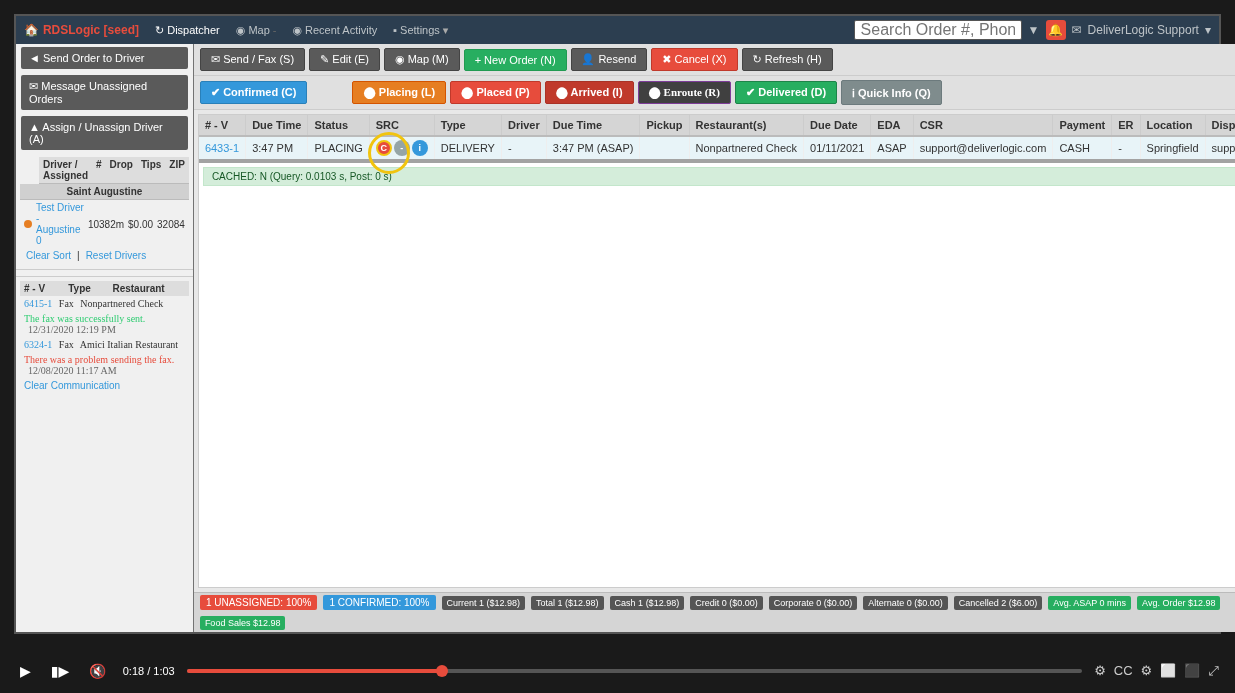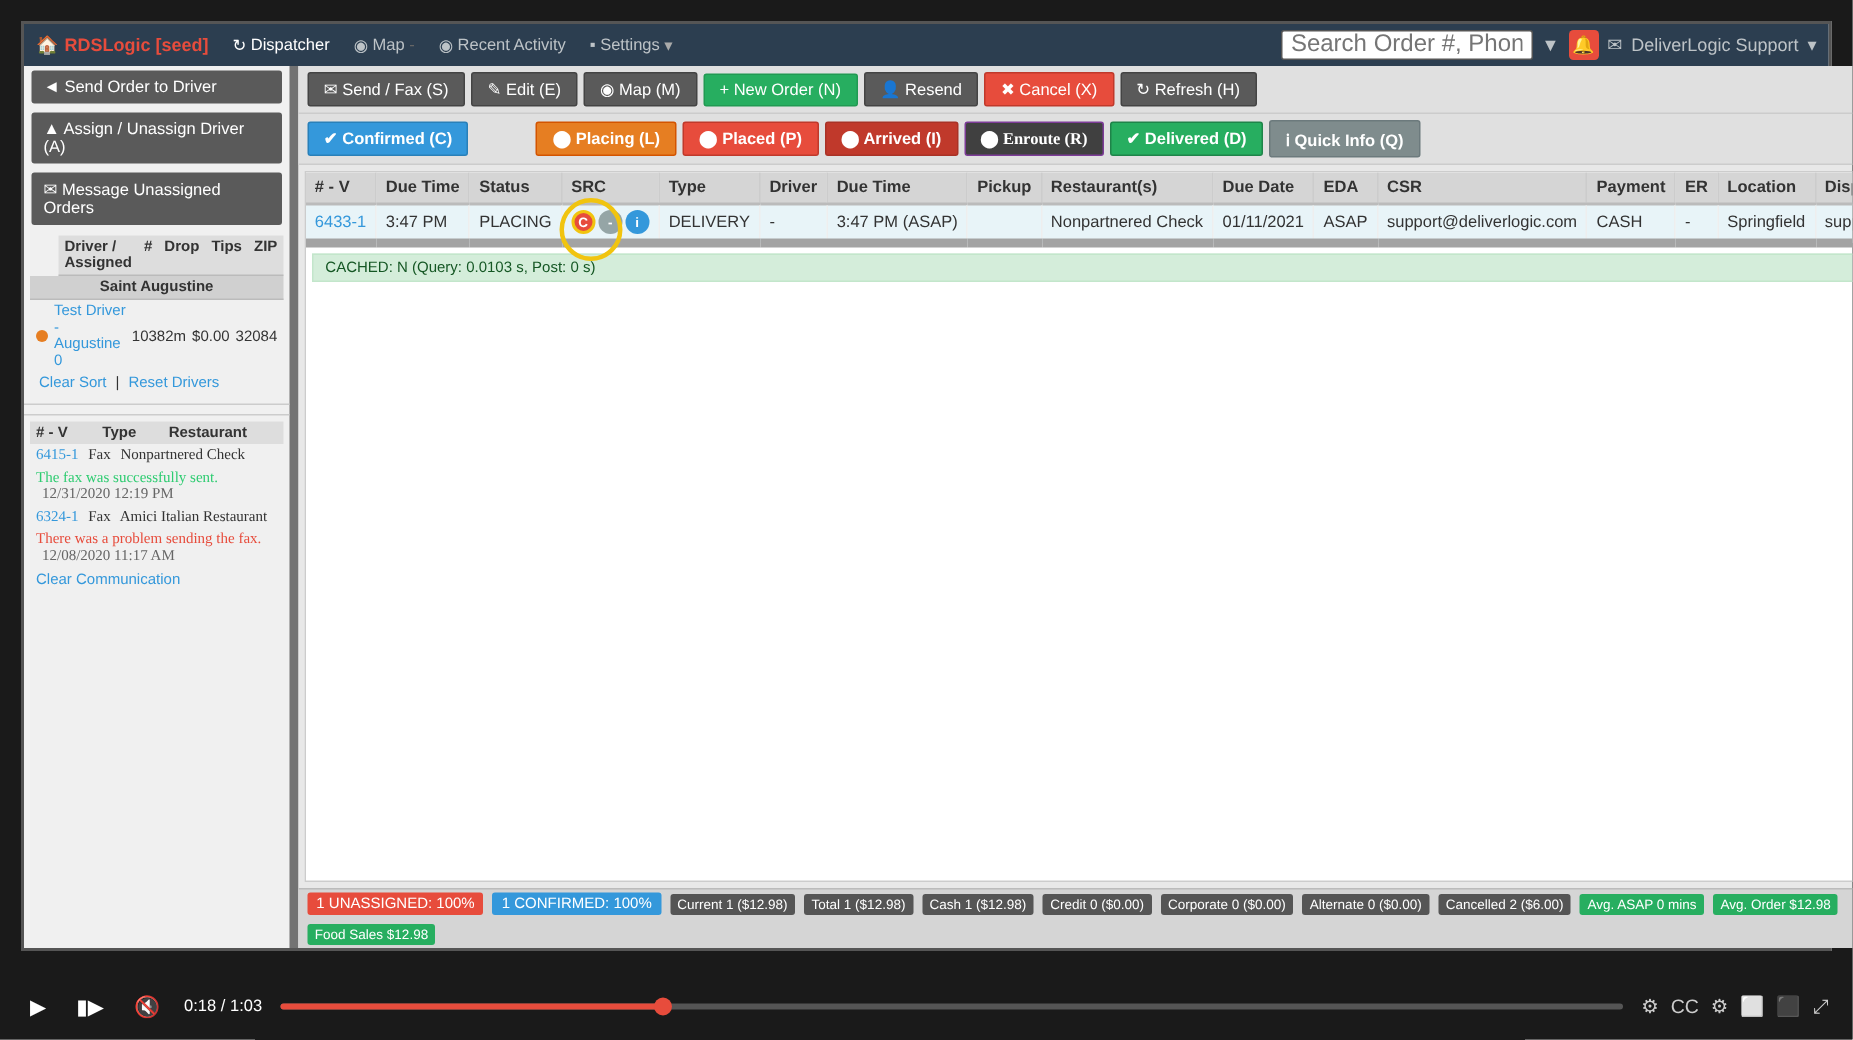--- a/index.html
+++ b/index.html
@@ -16,21 +16,21 @@
     .navbar-brand { color: #e74c3c; font-weight: bold; font-size: 12px; display: flex; align-items: center; gap: 4px; }
     .navbar-item { color: #bdc3c7; font-size: 11px; display: flex; align-items: center; gap: 3px; cursor: pointer; }
     .navbar-item.active { color: #fff; }
     .nav-search { margin-left: auto; display: flex; align-items: center; gap: 6px; }
     .nav-search input { height: 20px; width: 168px; border: 1px solid #555; background: #fff; padding: 0 6px; font-size: 16px; border-radius: 2px; }
 
     
     .main-layout { display: flex; height: calc(100% - 28px); }
 
     
-    .left-panel { width: 295px; background: #f0f0f0; border-right: 6px solid #737373; display: flex; flex-direction: column; }
+    .left-panel { width: 295px; background: #f0f0f0; border-right: 1px solid #737373; display: flex; flex-direction: column; }
     .left-btn { background: #5a5a5a; color: #fff; border: none; padding: 5px 8px; margin: 3px 5px; cursor: pointer; font-size: 11px; text-align: left; border-radius: 2px; }
 
     .driver-table { padding: 4px; }
     .driver-table-header { display: flex; gap: 8px; font-size: 10px; font-weight: bold; color: #333; padding: 2px 4px; background: #ddd; border-bottom: 1px solid #bbb; margin-left: 19px; }
     .driver-row { display: flex; align-items: center; gap: 4px; padding: 2px 4px; font-size: 10px; }
     .driver-dot { width: 8px; height: 8px; border-radius: 50%; background: #2ecc71; display: inline-block; }
     .driver-dot.orange { background: #e67e22; }
     .sort-links { display: flex; gap: 6px; padding: 2px 6px; font-size: 10px; }
     .sort-links a { color: #3498db; text-decoration: none; cursor: pointer; }
 
@@ -59,21 +59,21 @@
     .status-placed { background: #e74c3c; border-color: #c0392b; }
     .status-arrived { background: #c0392b; border-color: #a93226; }
     .status-enroute { background: #404040; border-color: #7d3c98; font-family: Liberation Serif, serif; }
     .status-delivered { background: #27ae60; border-color: #1e8449; }
     .status-quickinfo { background: #7f8c8d; border-color: #6c7a7d; }
 
     
     .orders-area { flex: 1; overflow-y: auto; background: #fff; margin: 4px; border: 1px solid #ccc; }
     .orders-table { width: 100%; border-collapse: collapse; font-size: 11px; }
     .orders-table th { background: #d5d5d5; padding: 4px 6px; text-align: left; border-bottom: 2px solid #bbb; border-right: 1px solid #ccc; font-weight: bold; color: #333; white-space: nowrap; }
-    .orders-table td { padding: 3px 6px; border-bottom: 6px solid #a3a3a3; border-right: 1px solid #eee; white-space: nowrap; }
+    .orders-table td { padding: 3px 6px; border-bottom: 4px solid #a3a3a3; border-right: 1px solid #eee; white-space: nowrap; }
     .order-link { color: #3498db; text-decoration: none; cursor: pointer; }
 
     
     .src-icons { display: flex; align-items: center; gap: 2px; }
     .src-icon { width: 16px; height: 16px; border-radius: 50%; display: flex; align-items: center; justify-content: center; font-size: 9px; font-weight: bold; color: #fff; cursor: pointer; }
     .src-icon.red { background: #e74c3c; border: 2px solid #f1c40f; }
     .src-icon.gray { background: #95a5a6; }
     .src-icon.info { background: #3498db; }
 
     
@@ -149,22 +149,22 @@
         <span style="color:#bdc3c7;cursor:pointer;">✉</span>
         <span style="color:#bdc3c7;cursor:pointer;">DeliverLogic Support</span>
         <span style="color:#bdc3c7;">▾</span>
       </div>
     </div>
 
     <div class="main-layout">
 
       <div class="left-panel">
         <button class="left-btn">◄  Send Order to Driver</button>
+        <button class="left-btn">✉  Message Unassigned Orders</button>
         <button class="left-btn">▲  Assign / Unassign Driver (A)</button>
-        <button class="left-btn">✉  Message Unassigned Orders</button>
 
         <div class="driver-table">
           <div class="driver-table-header">
             <span style="flex:2">Driver / Assigned</span>
             <span style="flex:1">#</span>
             <span style="flex:1">Drop</span>
             <span style="flex:1">Tips</span>
             <span style="flex:1">ZIP</span>
           </div>
           <div class="driver-section-label">Saint Augustine</div>

